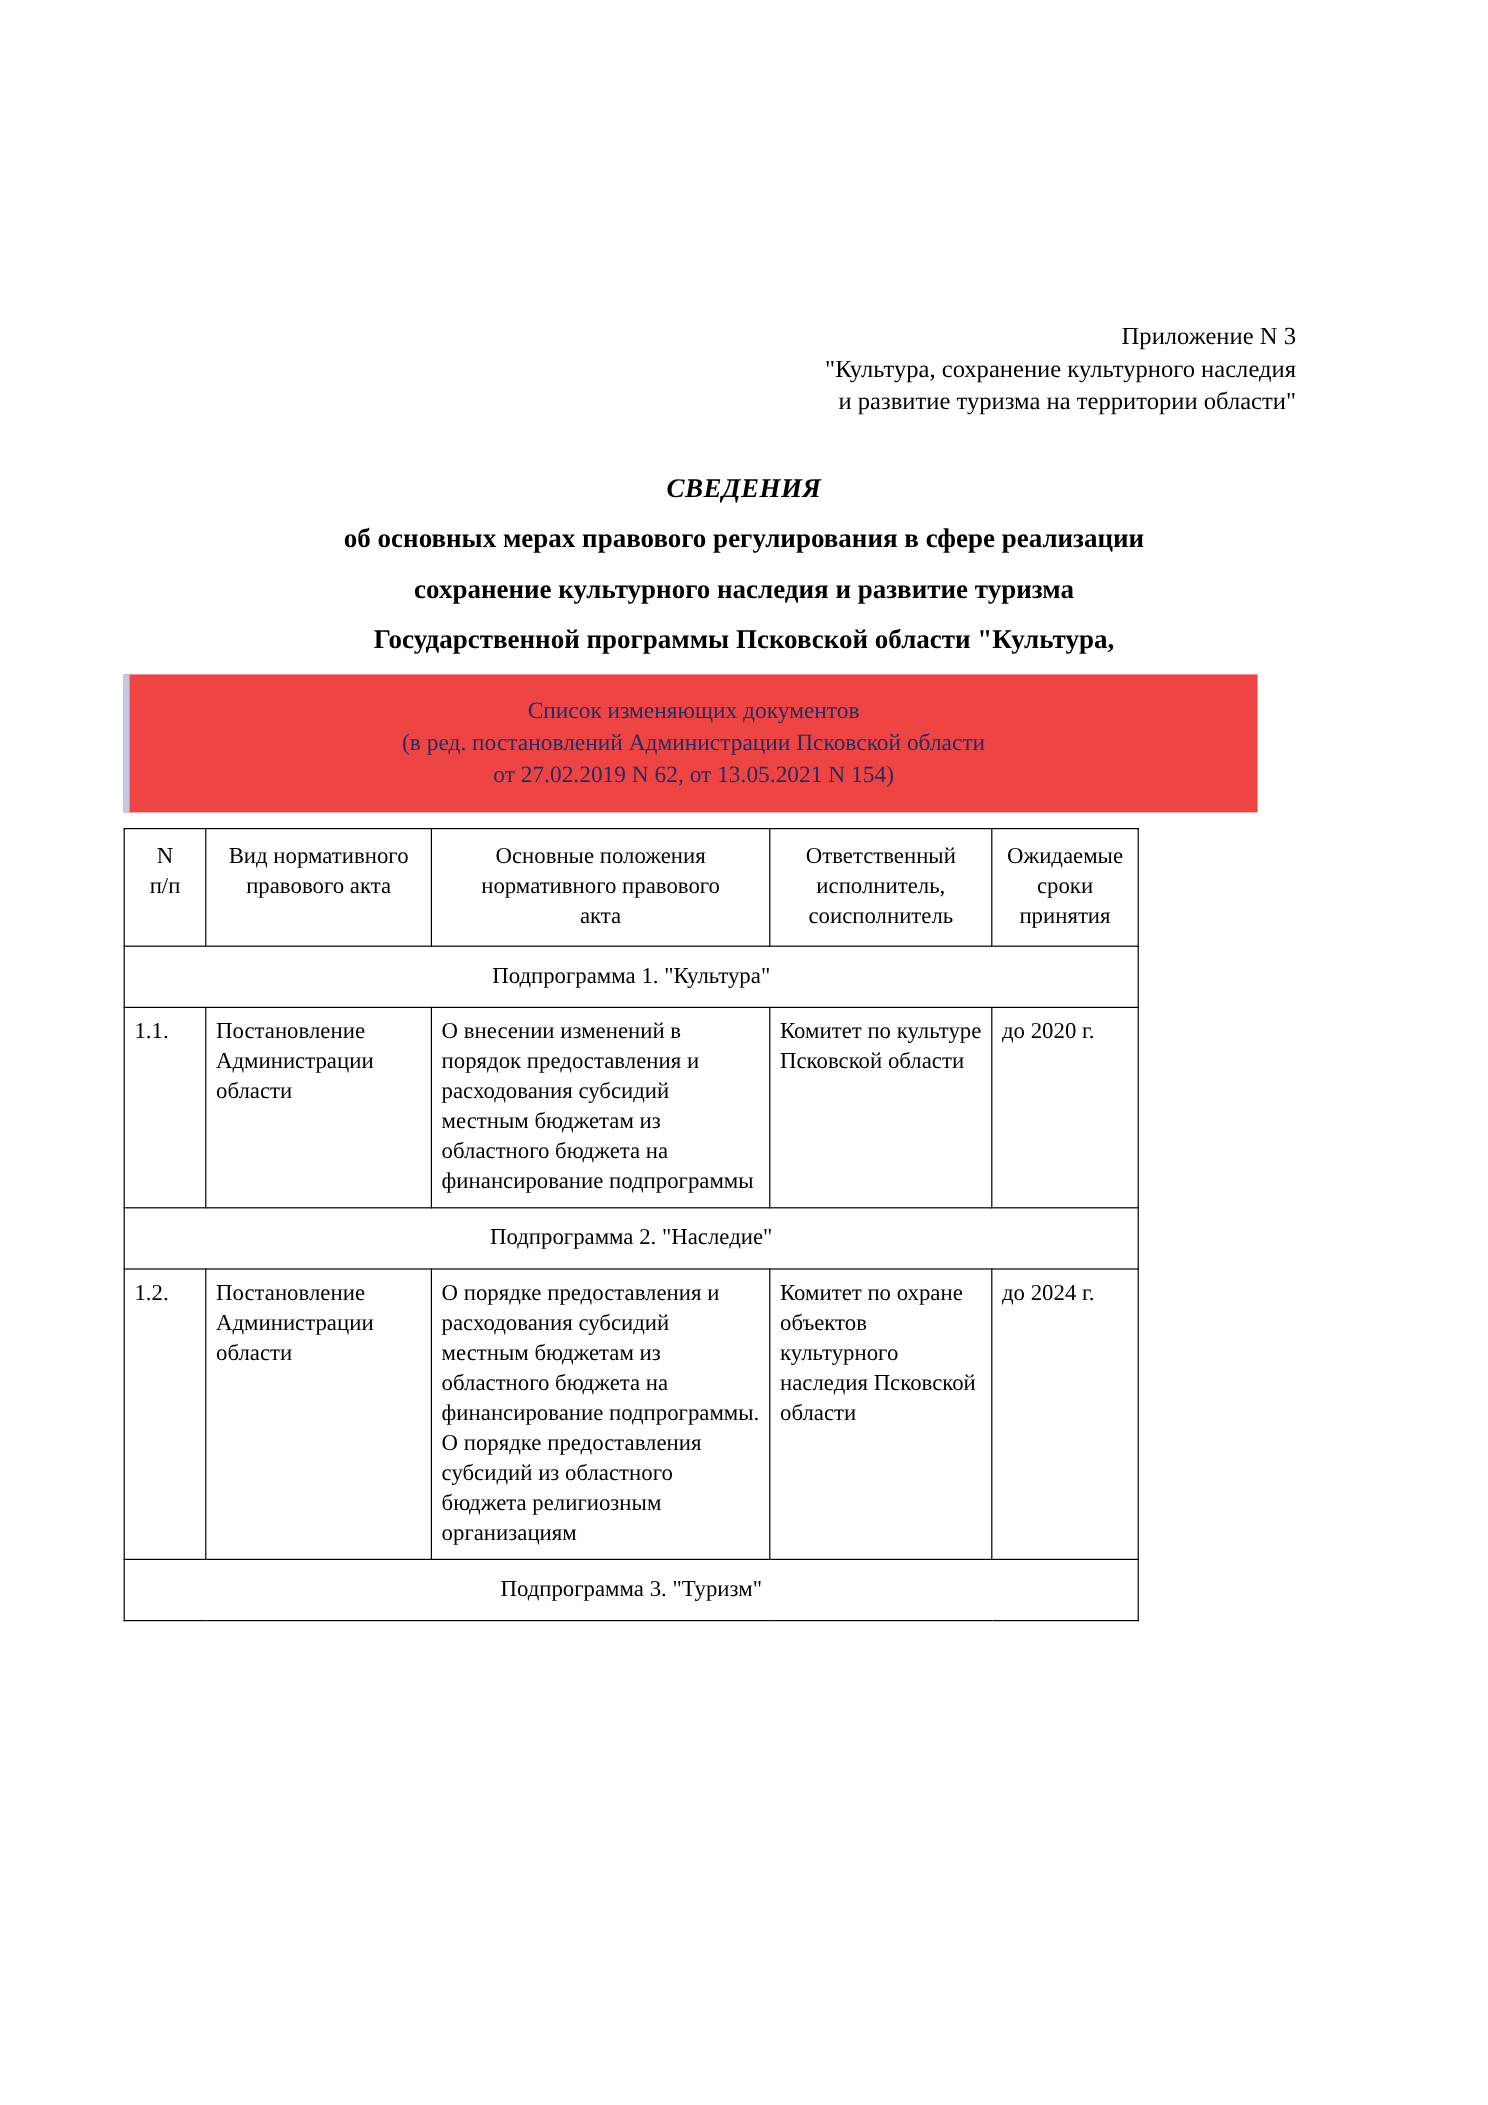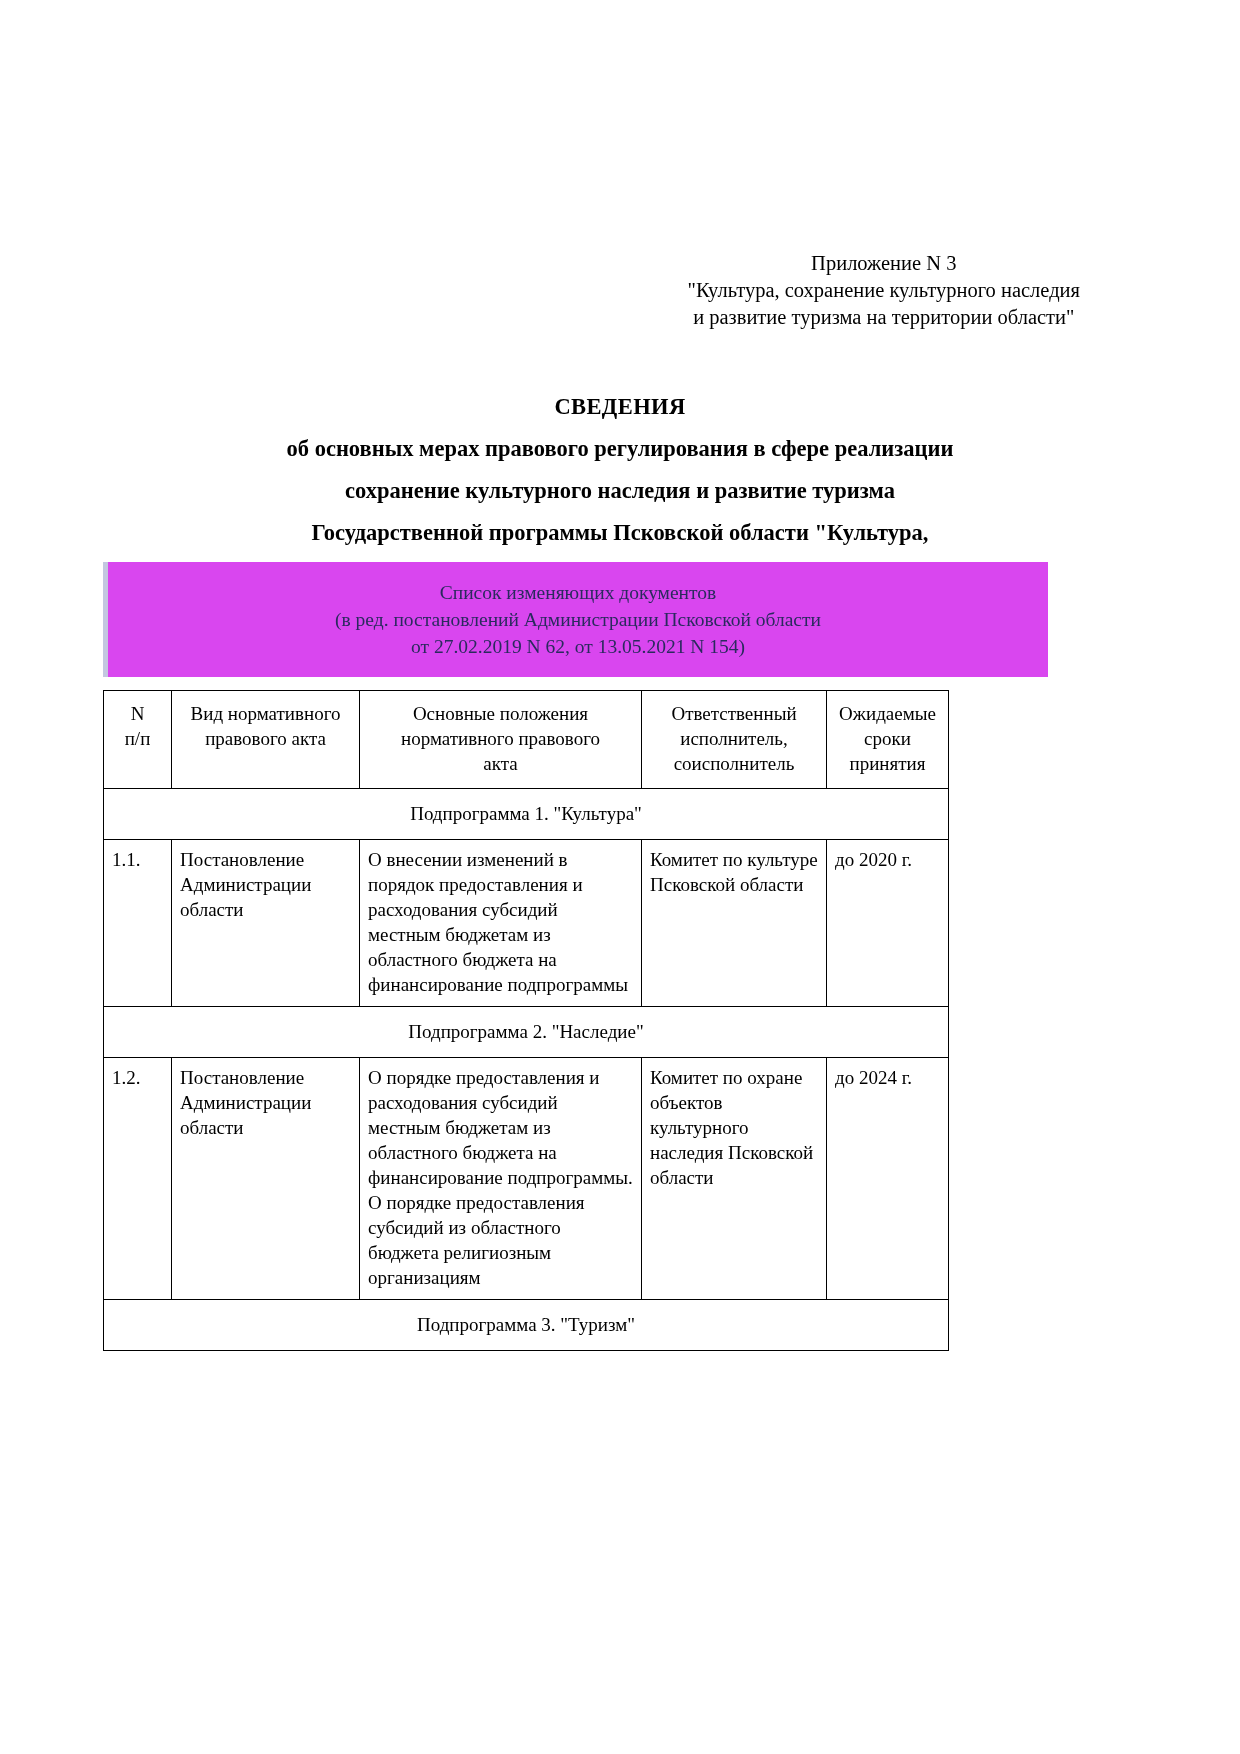--- a/index.html
+++ b/index.html
@@ -21,23 +21,23 @@
     width: 1240px;
     height: 1754px;
     box-sizing: border-box;
     padding: 0;
     position: relative;
   }
 
   
   .appendix-block {
     position: absolute;
-    top: 250px;
+    top: 268px;
     right: 160px;
-    text-align: center;
+    text-align: right;
     font-size: 20.5px;
     line-height: 27px;
     white-space: nowrap;
   }
   .appendix-block .ln { display: block; }
 
   
   .doc-title {
     position: absolute;
     top: 392px;
@@ -45,31 +45,32 @@
     width: 1240px;
     text-align: center;
     font-weight: bold;
     font-size: 22.5px;
     line-height: 30px;
   }
   .doc-title .sved {
     display: block;
     letter-spacing: 0.4px;
     margin-bottom: 6px;
+    font-style: italic;
   }
   .doc-title .ln { display: block; margin-top: 12px; }
 
   
   .changes-box {
     position: absolute;
     top: 562px;
     left: 103px;
     width: 945px;
     box-sizing: border-box;
-    background: #d946ef;
+    background: #ef4444;
     border-left: 5px solid #c3c7e0;
     padding: 17px 10px 17px 10px;
     text-align: center;
     color: #2a2a5e;
     font-size: 19.5px;
     line-height: 27px;
   }
   .changes-box .ln { display: block; }
 
   

